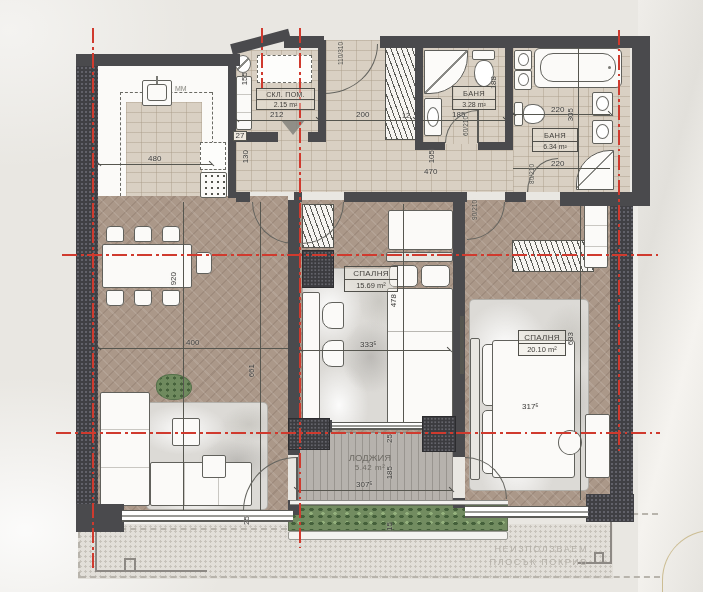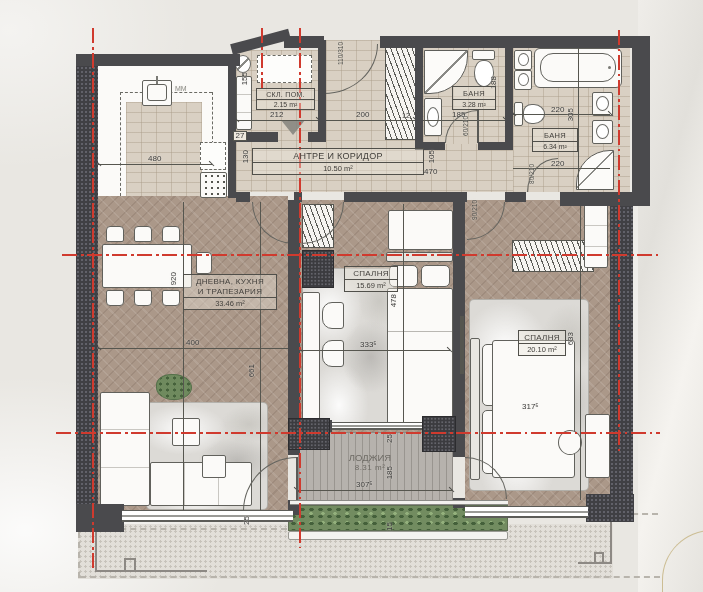--- a/index.html
+++ b/index.html
@@ -116,20 +116,24 @@
   <div class="gdash" style="left:80px;top:528px;width:428px"></div>
   <div class="gdash" style="left:443px;top:513px;width:215px"></div>
   <div class="gdash" style="left:80px;top:576px;width:580px"></div>
   <div class="gvdash" style="left:78px;top:532px;height:46px"></div>
   <div class="parap" style="left:95px;top:532px;width:2px;height:40px"></div>
   <div class="parap" style="left:95px;top:570px;width:112px;height:2px"></div>
   <div class="notch" style="left:124px;top:558px;width:12px;height:12px"></div>
   <div class="parap" style="left:610px;top:522px;width:2px;height:42px"></div>
   <div class="parap" style="left:578px;top:562px;width:34px;height:2px"></div>
   <div class="notch" style="left:594px;top:552px;width:10px;height:10px"></div>
+  <div class="roof-note" style="left:472px;top:543px;width:116px">
+    <div>НЕИЗПОЛЗВАЕМ</div>
+    <div>ПЛОСЪК ПОКРИВ</div>
+  </div>
 
   <div class="rug" style="left:146px;top:402px;width:122px;height:108px"></div>
   <div class="rug" style="left:302px;top:268px;width:92px;height:162px"></div>
   <div class="rug" style="left:469px;top:299px;width:120px;height:192px"></div>
 
   <div class="chair" style="left:106px;top:226px;width:18px;height:16px"></div>
   <div class="chair" style="left:134px;top:226px;width:18px;height:16px"></div>
   <div class="chair" style="left:162px;top:226px;width:18px;height:16px"></div>
   <div class="furn" style="left:102px;top:244px;width:90px;height:44px"></div>
   <div class="chair" style="left:106px;top:290px;width:18px;height:16px;border-radius:2px 2px 4px 4px"></div>
@@ -164,24 +168,20 @@
   <div class="room-label" style="left:256px;top:88px;width:59px">
     <div class="rl-name" style="font-size:7px">СКЛ. ПОМ.</div>
     <div class="rl-area" style="font-size:7px">2.15 m²</div>
   </div>
   <div class="tri" style="left:281px;top:120px"></div>
 
   <div class="hatchbox" style="left:385px;top:44px;width:31px;height:96px"></div>
   <div class="arc" style="left:324px;top:44px;width:54px;height:50px;
        border-right:1.2px solid #63635e;border-bottom:1.2px solid #63635e;border-radius:0 0 100% 0"></div>
   <div class="leaf" style="left:322px;top:44px;width:2px;height:50px"></div>
-  <div class="room-label" style="left:252px;top:148px;width:172px">
-    <div class="rl-name" style="font-size:9px">АНТРЕ И КОРИДОР</div>
-    <div class="rl-area">10.50 m²</div>
-  </div>
 
   <div class="shower" style="left:424px;top:50px;width:44px;height:44px;border-bottom-right-radius:38px"></div>
   <div class="furn" style="left:472px;top:50px;width:23px;height:10px"></div>
   <div class="oval" style="left:474px;top:60px;width:20px;height:27px;border-radius:45% 45% 50% 50%"></div>
   <div class="furn" style="left:424px;top:98px;width:18px;height:38px"></div>
   <div class="oval" style="left:427px;top:107px;width:12px;height:20px"></div>
   <div class="arc" style="left:445px;top:110px;width:33px;height:33px;
        border-left:1.2px solid #63635e;border-top:1.2px solid #63635e;border-radius:100% 0 0 0"></div>
   <div class="leaf" style="left:477px;top:110px;width:2px;height:33px"></div>
   <div class="room-label" style="left:452px;top:86px;width:44px">
@@ -203,25 +203,20 @@
   <div class="furn" style="left:514px;top:102px;width:9px;height:24px"></div>
   <div class="oval" style="left:523px;top:104px;width:22px;height:20px;border-radius:40% 50% 50% 40%"></div>
   <div class="shower" style="left:576px;top:150px;width:38px;height:40px;border-top-left-radius:34px"></div>
   <div class="arc" style="left:527px;top:158px;width:31px;height:34px;
        border-left:1.2px solid #63635e;border-top:1.2px solid #63635e;border-radius:100% 0 0 0"></div>
   <div class="room-label" style="left:532px;top:128px;width:46px">
     <div class="rl-name" style="font-size:7.5px">БАНЯ</div>
     <div class="rl-area" style="font-size:7px">6.34 m²</div>
   </div>
 
-  <div class="room-label" style="left:183px;top:274px;width:94px">
-    <div class="rl-name" style="font-size:8px">ДНЕВНА, КУХНЯ</div>
-    <div class="rl-name" style="padding-top:0">И ТРАПЕЗАРИЯ</div>
-    <div class="rl-area">33.46 m²</div>
-  </div>
 
   <div class="hatchbox" style="left:302px;top:204px;width:32px;height:44px"></div>
   <div class="shaft" style="left:302px;top:250px;width:32px;height:38px"></div>
   <div class="furn" style="left:302px;top:292px;width:18px;height:132px"></div>
   <div class="chair" style="left:322px;top:302px;width:22px;height:27px;border-radius:10px 3px 3px 10px"></div>
   <div class="chair" style="left:322px;top:340px;width:22px;height:27px;border-radius:10px 3px 3px 10px"></div>
   <div class="furn" style="left:388px;top:210px;width:65px;height:40px"></div>
   <div class="furn" style="left:386px;top:252px;width:67px;height:10px;background:#e8e6e1"></div>
   <div class="furn" style="left:389px;top:265px;width:29px;height:22px;border-radius:5px"></div>
   <div class="furn" style="left:421px;top:265px;width:29px;height:22px;border-radius:5px"></div>
@@ -245,21 +240,21 @@
   <div class="room-label" style="left:518px;top:330px;width:48px">
     <div class="rl-name">СПАЛНЯ</div>
     <div class="rl-area">20.10 m²</div>
   </div>
 
   <div class="rail" style="left:290px;top:500px;width:218px;height:5px"></div>
   <div class="plants" style="left:288px;top:505px;width:220px;height:26px"></div>
   <div class="furn" style="left:288px;top:531px;width:220px;height:9px;z-index:4;border-color:#9a9a94;background:#f4f3f0"></div>
   <div class="olabel" style="left:330px;top:452px;width:80px">
     <div style="font-size:9.5px">ЛОДЖИЯ</div>
-    <div style="font-size:8px;letter-spacing:.5px">8.31 m²</div>
+    <div style="font-size:8px;letter-spacing:.5px">5.42 m²</div>
   </div>
 
   <div class="wallx" style="left:76px;top:54px;width:22px;height:478px"></div>
   <div class="wall" style="left:76px;top:54px;width:164px;height:12px"></div>
   <div class="wall" style="left:233px;top:44px;width:60px;height:11px;transform:rotate(-15deg);transform-origin:left bottom"></div>
   <div class="wall" style="left:284px;top:36px;width:40px;height:12px"></div>
   <div class="wall" style="left:380px;top:36px;width:270px;height:12px"></div>
   <div class="wall" style="left:632px;top:36px;width:18px;height:160px"></div>
   <div class="wallx" style="left:610px;top:202px;width:23px;height:316px"></div>
   <div class="wall" style="left:228px;top:54px;width:8px;height:144px"></div>

